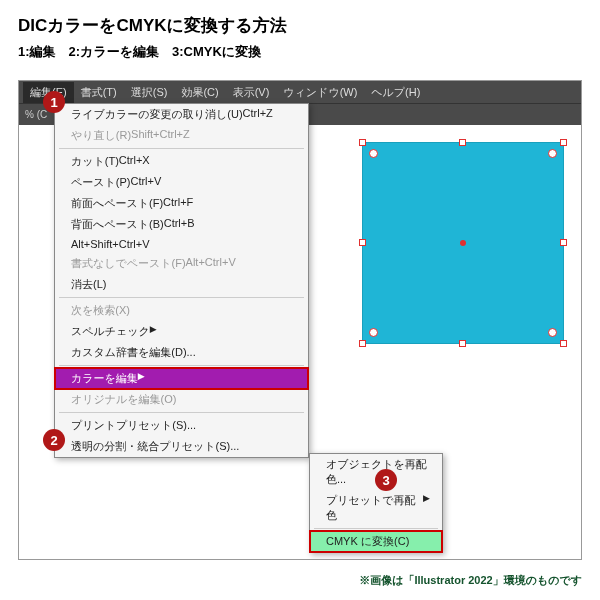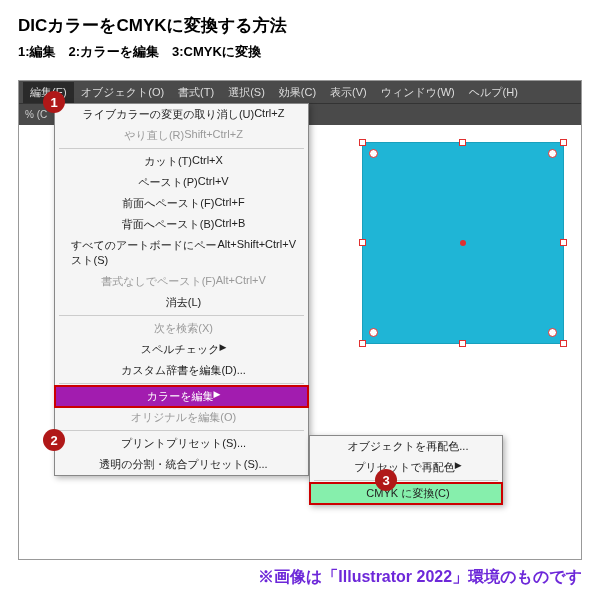--- a/index.html
+++ b/index.html
@@ -10,40 +10,39 @@
 .menubar{background:#4a4a4a;color:#ddd;font-size:11px;display:flex;height:22px;align-items:center;padding:0 4px;white-space:nowrap;position:relative;z-index:5}
 .menubar span{padding:3px 7px}
 .menubar .active{background:#2a2a2a}
 .toolbar{background:#4a4a4a;color:#ccc;font-size:10px;height:22px;display:flex;align-items:center;padding:0 6px;border-top:1px solid #333}
 .canvas{position:absolute;left:0;right:0;top:44px;bottom:0;background:#fff}
 .shape{position:absolute;right:18px;top:18px;width:200px;height:200px;background:#1fb5d6;outline:1px solid #18a0bd}
 .handle{position:absolute;width:7px;height:7px;background:#fff;border:1px solid #e03030}
 .hc{position:absolute;width:9px;height:9px;border:1px solid #e03030;border-radius:50%;background:#fff}
 .center{position:absolute;width:6px;height:6px;background:#e03030;border-radius:50%;left:50%;top:50%;transform:translate(-50%,-50%)}
 .menu{position:absolute;left:35px;top:22px;width:255px;background:#f5f5f5;border:1px solid #888;box-shadow:2px 2px 6px rgba(0,0,0,.3);font-size:11px;z-index:10}
-.mi{display:flex;justify-content:center;padding:3px 12px 3px 16px;color:#222}
+.mi{display:flex;justify-content:flex-start;padding:3px 12px 3px 16px;color:#222}
 .mi.dis{color:#999}
 .mi.hl{background:#a21caf;color:#fff;outline:2px solid #c00;outline-offset:-1px}
 .mi .arrow{font-size:9px}
 .sep{height:1px;background:#ccc;margin:2px 4px}
-.submenu{position:absolute;left:290px;top:354px;width:194px;background:#f5f5f5;border:1px solid #888;box-shadow:2px 2px 6px rgba(0,0,0,.3);font-size:11px;z-index:11}
+.submenu{position:absolute;left:290px;top:372px;width:134px;background:#f5f5f5;border:1px solid #888;box-shadow:2px 2px 6px rgba(0,0,0,.3);font-size:11px;z-index:11}
 .submenu .mi.hl2{background:#86efac;outline:2px solid #c00;outline-offset:-1px}
 .badge{position:absolute;width:22px;height:22px;background:#b01818;color:#fff;border-radius:50%;font-size:13px;font-weight:bold;display:flex;align-items:center;justify-content:center;z-index:20}
-.footer{position:absolute;bottom:12px;right:18px;font-size:16px;color:#6d28d9;font-weight:bold}
+.footer{position:absolute;bottom:12px;right:18px;font-size:11px;color:#14532d;font-weight:bold}
 </style>
 </head>
 <body>
 
 <div class="title">DICカラーをCMYKに変換する方法</div>
 <div class="steps">1:編集　2:カラーを編集　3:CMYKに変換</div>
 
 <div class="app">
   <div class="menubar">
     <span class="active">編集(E)</span>
-    <span>オブジェクト(O)</span>
     <span>書式(T)</span>
     <span>選択(S)</span>
     <span>効果(C)</span>
     <span>表示(V)</span>
     <span>ウィンドウ(W)</span>
     <span>ヘルプ(H)</span>
   </div>
   <div class="toolbar">
     <span>% (C</span>
   </div>
@@ -86,21 +85,20 @@
       </div>
       <div class="mi">
         <span>前面へペースト(F)</span>
         <span>Ctrl+F</span>
       </div>
       <div class="mi">
         <span>背面へペースト(B)</span>
         <span>Ctrl+B</span>
       </div>
       <div class="mi">
-        <span>すべてのアートボードにペースト(S)</span>
         <span>Alt+Shift+Ctrl+V</span>
       </div>
       <div class="mi dis">
         <span>書式なしでペースト(F)</span>
         <span>Alt+Ctrl+V</span>
       </div>
       <div class="mi">
         <span>消去(L)</span>
       </div>
       <div class="sep"></div>

